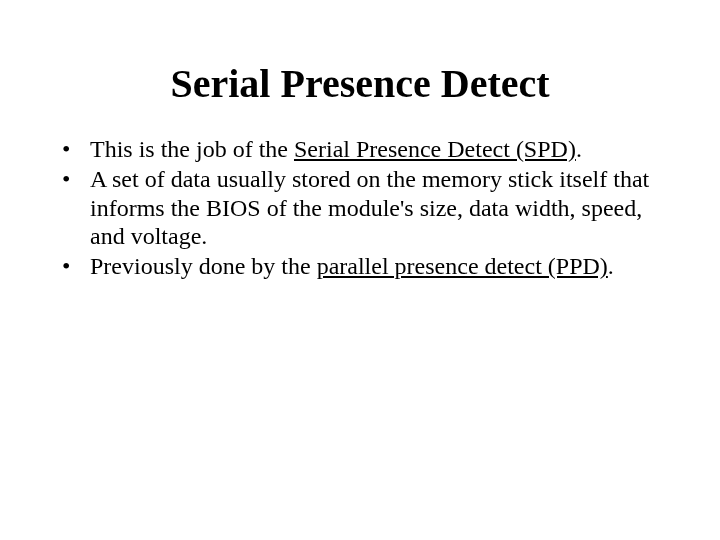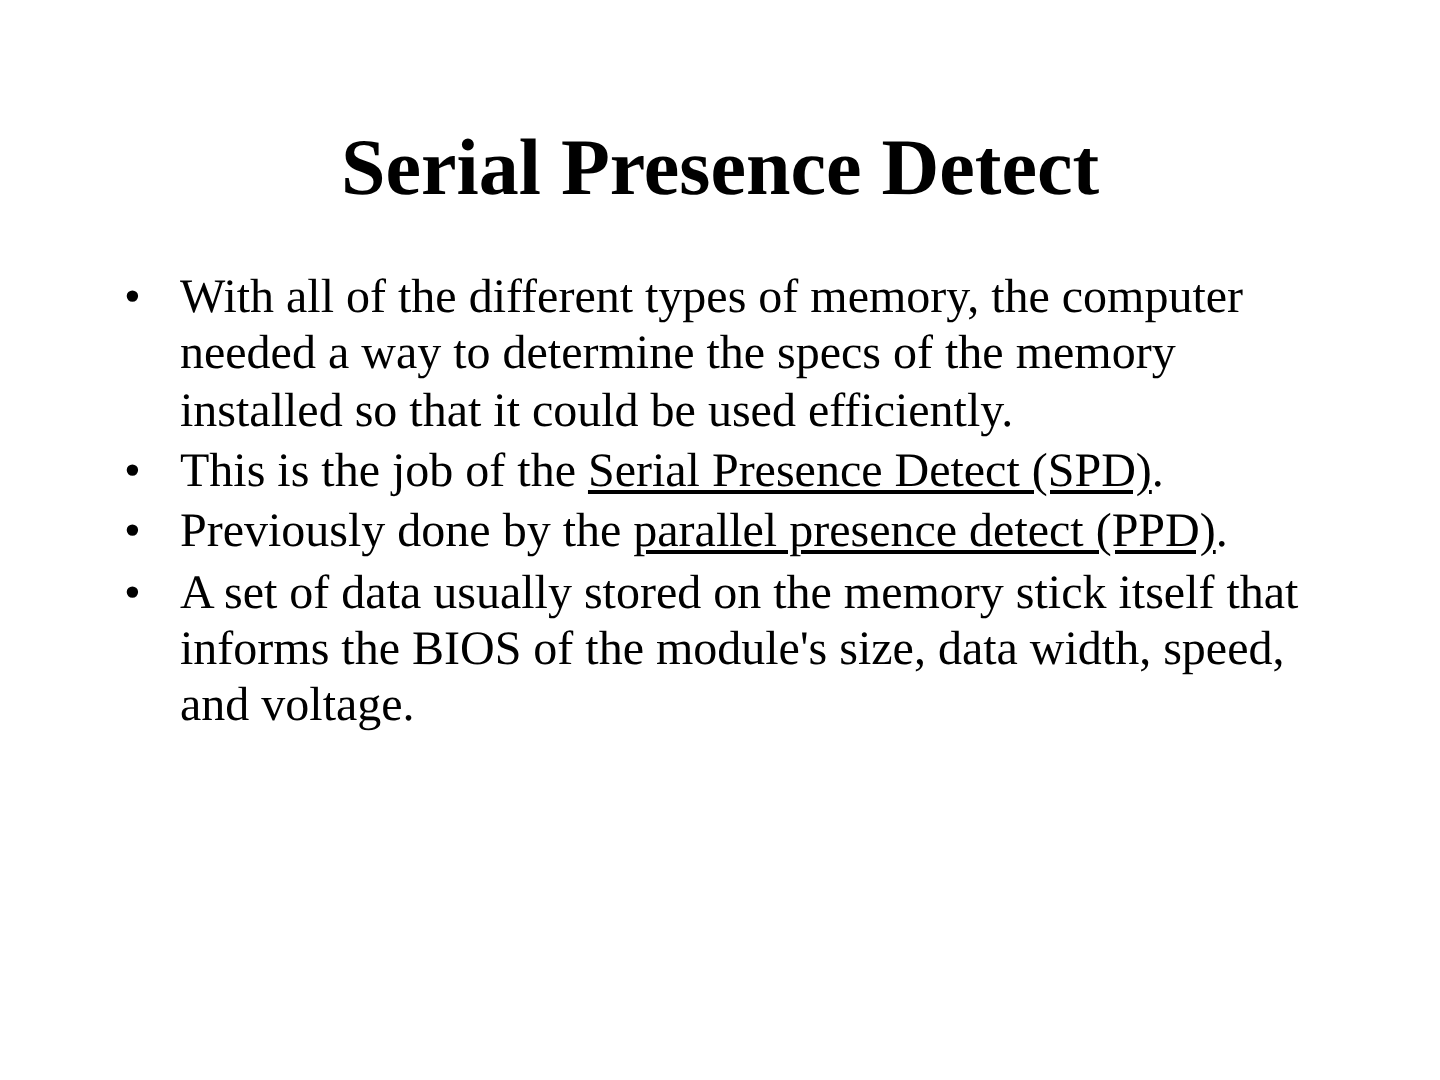--- a/index.html
+++ b/index.html
@@ -12,20 +12,19 @@
   ul.bullets > li::before { content: "•"; position: absolute; left: 6px; top: 0; font-size: 24px; }
   .bold-under { font-weight: 400; text-decoration: underline; }
 </style>
 </head>
 <body>
 
 <div class="slide">
   <h1 class="title">Serial Presence Detect</h1>
   <div class="body">
     <ul class="bullets">
-      <li><span>With all of the different types of memory, the computer needed a way to determine the specs of the memory installed so that it could be used efficiently.</span></li>
       <li><span>This is the job of the </span><span class="bold-under">Serial Presence Detect (SPD)</span><span>.</span></li>
+      <li><span>A set of data usually stored on the memory stick itself that informs the BIOS of the module's size, data width, speed, and voltage.</span></li>
       <li><span>Previously done by the </span><span class="bold-under">parallel presence detect (PPD)</span><span>.</span></li>
-      <li><span>A set of data usually stored on the memory stick itself that informs the BIOS of the module's size, data width, speed, and voltage.</span></li>
     </ul>
   </div>
 
 </div>
 
 </body></html>

